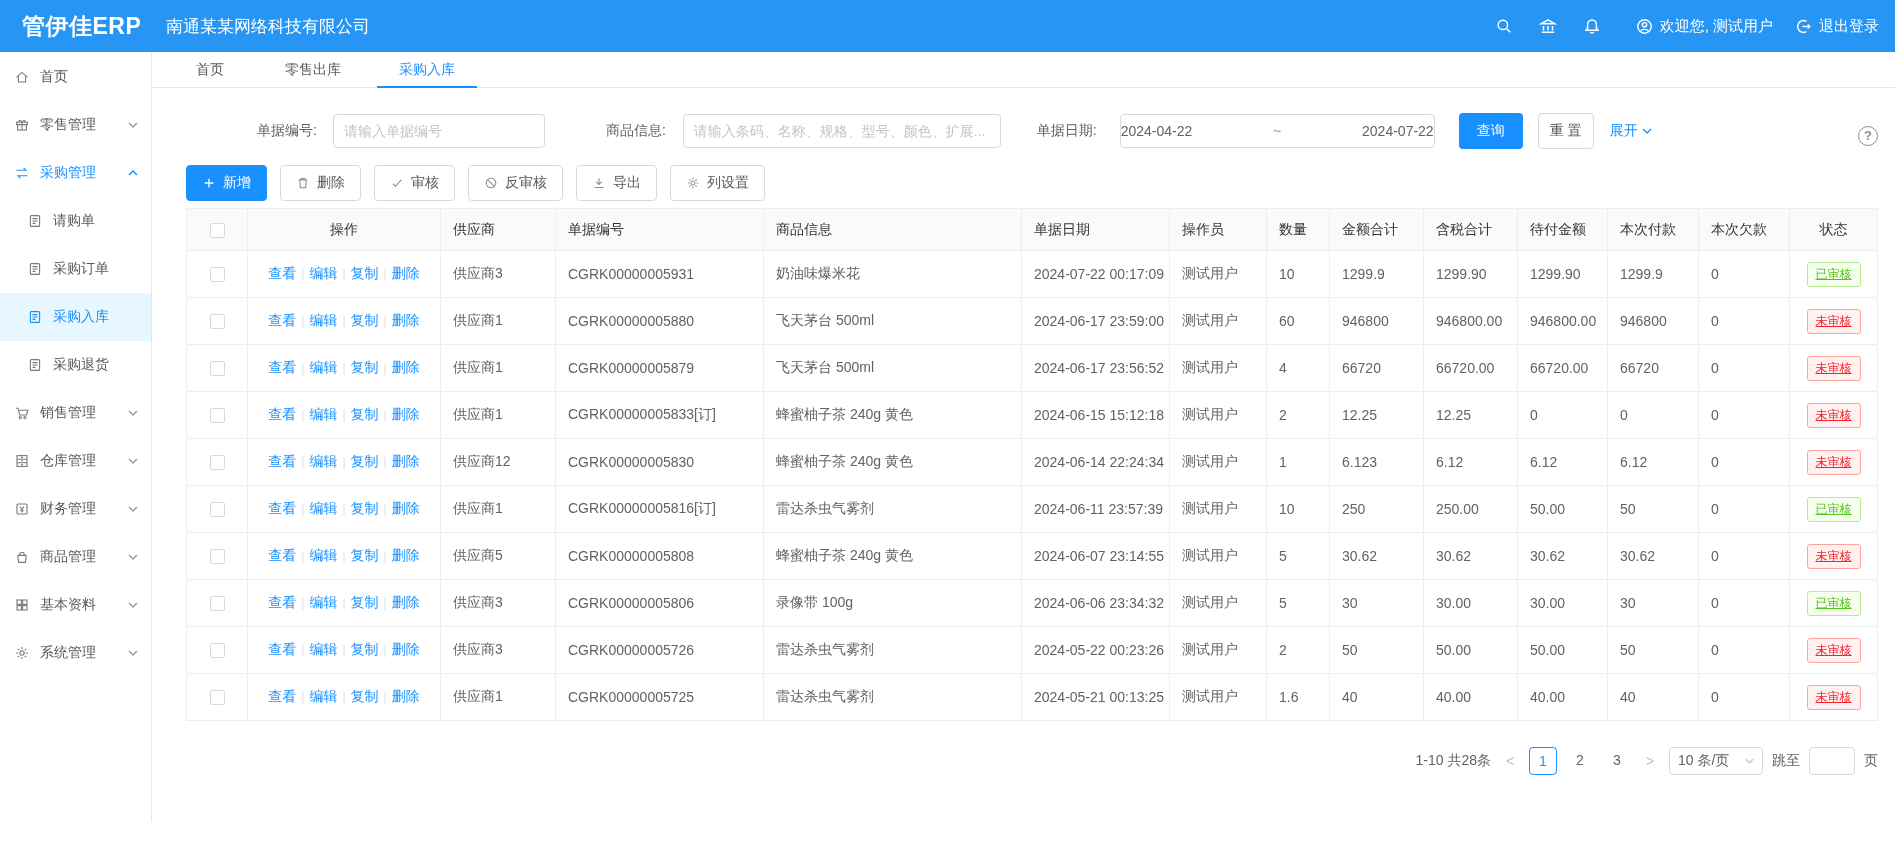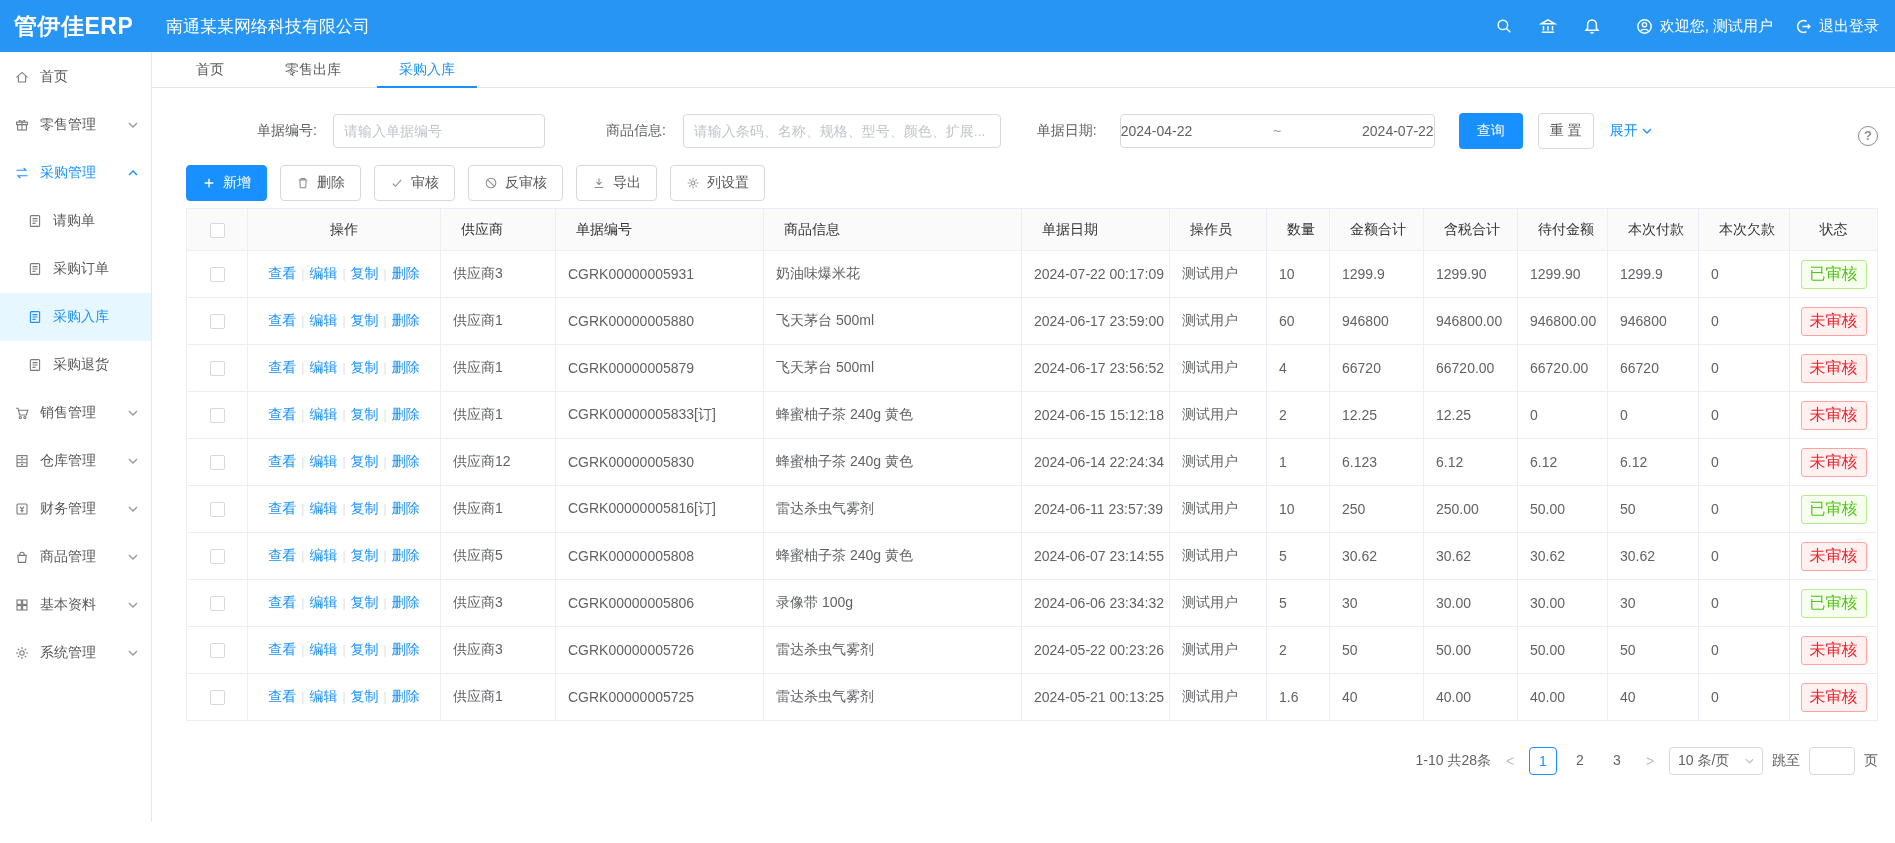--- a/index.html
+++ b/index.html
@@ -1,21 +1,21 @@
 <!DOCTYPE html>
 <html><head>
 <meta charset="utf-8">
 <style>
   * { margin:0; padding:0; box-sizing:border-box; }
   html,body { width:1895px; height:843px; background:#fff; font-family:"Liberation Sans","DejaVu Sans",sans-serif; overflow:hidden; }
   svg { display:block; }
 
   
   .header { height:52px; background:#2795f4; display:flex; align-items:center; color:#fff; }
-  .logo { font-size:23px; font-weight:700; padding-left:14px; width:152px; letter-spacing:0.5px; }
+  .logo { font-size:23px; font-weight:700; padding-left:22px; width:152px; letter-spacing:0.5px; }
   .company { font-size:17px; margin-left:14px; flex:1; }
   .header-right { display:flex; align-items:center; gap:0; margin-right:16px; }
   .hicon { width:44px; display:flex; justify-content:center; cursor:pointer; }
   .hgroup { display:flex; align-items:center; gap:7px; margin-left:22px; cursor:pointer; font-size:15px; }
   .hicon svg, .hgroup svg { stroke:#fff; fill:none; stroke-width:1.3; }
 
   
   .layout { display:flex; height:770px; }
   .sidebar { width:152px; border-right:1px solid #e8e8e8; padding-top:1px; flex:none; }
   .s-item { height:48px; display:flex; align-items:center; font-size:14px; color:#595959; position:relative; cursor:pointer; }
@@ -61,28 +61,28 @@
   .tbtn { height:36px; border:1px solid #d9d9d9; border-radius:4px; background:#fff; color:#595959; font-size:14px; display:inline-flex; align-items:center; gap:7px; padding:0 15px; margin-right:13px; cursor:pointer; font-family:inherit; }
   .tbtn svg { stroke:#8c8c8c; fill:none; stroke-width:1.2; }
   .tbtn.primary { background:#1890ff; border-color:#1890ff; color:#fff; }
   .tbtn.primary svg { stroke:#fff; stroke-width:1.5; }
   .help-circle { position:absolute; top:74px; right:17px; width:20px; height:20px; border:1.5px solid #8c8c8c; border-radius:50%; color:#8c8c8c; font-size:13px; line-height:17px; text-align:center; font-weight:700; cursor:pointer; }
 
   
   .table-wrap { margin:7px 17px 0 34px; }
   table { border-collapse:collapse; table-layout:fixed; width:1691px; font-size:14px; color:#606266; }
   th, td { border:1px solid #ebeef5; overflow:hidden; white-space:nowrap; }
-  thead th { height:42px; background:#fafafa; color:#333; font-weight:400; text-align:left; padding-left:20px; }
+  thead th { height:42px; background:#fafafa; color:#333; font-weight:400; text-align:left; padding-left:12px; }
   thead th.center, td.center { text-align:center; padding-left:0; }
   tbody td { height:47px; padding-left:12px; background:#fff; }
   tbody td.center { padding-left:0; }
   .cb { display:inline-block; width:15px; height:15px; border:1px solid #d9d9d9; border-radius:2px; background:#fff; vertical-align:middle; cursor:pointer; }
   .ops a { color:#1890ff; text-decoration:none; cursor:pointer; }
   .ops .sep { color:#dcdfe6; margin:0 5px; font-size:12px; }
-  .badge { display:inline-block; padding:3px 8px; font-size:16px; border-radius:3px; border:1px solid transparent; }
+  .badge { display:inline-block; padding:3px 8px; font-size:12px; border-radius:3px; border:1px solid transparent;text-decoration:underline; }
   .badge[data-status="approved"] { color:#52c41a; background:#f6ffed; border-color:#b7eb8f; }
   .badge[data-status="pending"]  { color:#f5222d; background:#fff1f0; border-color:#ffa39e; }
 
   
   .pagination { margin:26px 17px 0 0; display:flex; justify-content:flex-end; align-items:center; gap:9px; font-size:14px; color:#606266; }
   .pg-arrow { color:#b4bccc; width:20px; text-align:center; cursor:pointer; font-size:14px; }
   .pg-num { min-width:28px; height:28px; line-height:26px; text-align:center; border-radius:4px; cursor:pointer; }
   .pg-num.current { border:1px solid #1890ff; color:#1890ff; }
   .pg-size { width:94px; height:28px; border:1px solid #d9d9d9; border-radius:4px; display:flex; align-items:center; justify-content:space-between; padding:0 8px; cursor:pointer; color:#606266; }
   .pg-size svg { stroke:#c0c4cc; fill:none; stroke-width:1.4; }

